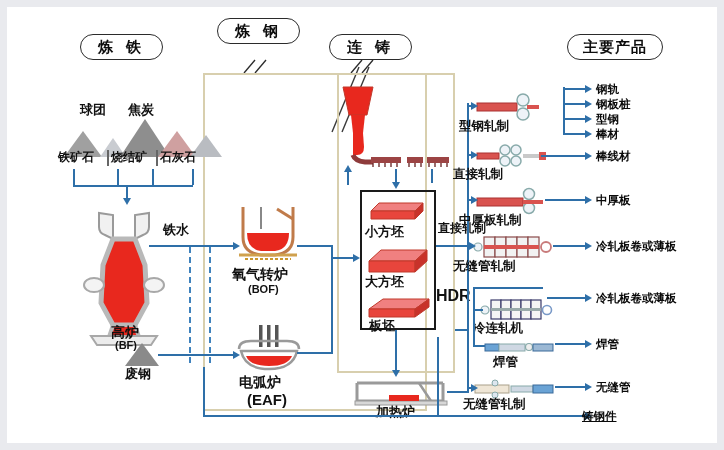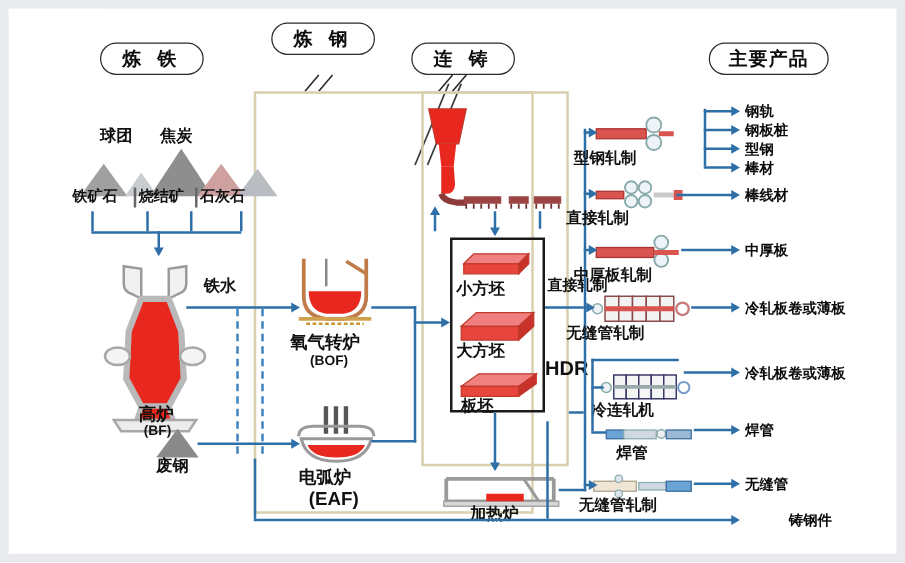--- a/index.html
+++ b/index.html
@@ -351,20 +351,20 @@
     <div class="ln lnh" style="left:548px;top:336px;width:32px;"></div>
     <div class="arr-r" style="left:578px;top:333px;"></div>
     <div class="prodlbl" style="left:589px;top:330px;">焊管</div>
 
     <div class="ln lnh" style="left:548px;top:379px;width:32px;"></div>
     <div class="arr-r" style="left:578px;top:376px;"></div>
     <div class="prodlbl" style="left:589px;top:373px;">无缝管</div>
 
     <div class="ln lnh" style="left:430px;top:408px;width:150px;"></div>
     <div class="arr-r" style="left:578px;top:405px;"></div>
-    <div class="prodlbl" style="left:624px;top:402px;">铸钢件</div>
+    <div class="prodlbl" style="left:575px;top:402px;text-decoration:underline;">铸钢件</div>
 
     <div class="ln lnv" style="left:430px;top:330px;height:78px;"></div>
     <div class="ln lnh" style="left:196px;top:408px;width:234px;"></div>
     <div class="ln lnv" style="left:196px;top:360px;height:48px;"></div>
 
   </div>
 </div>
 
 </body></html>

